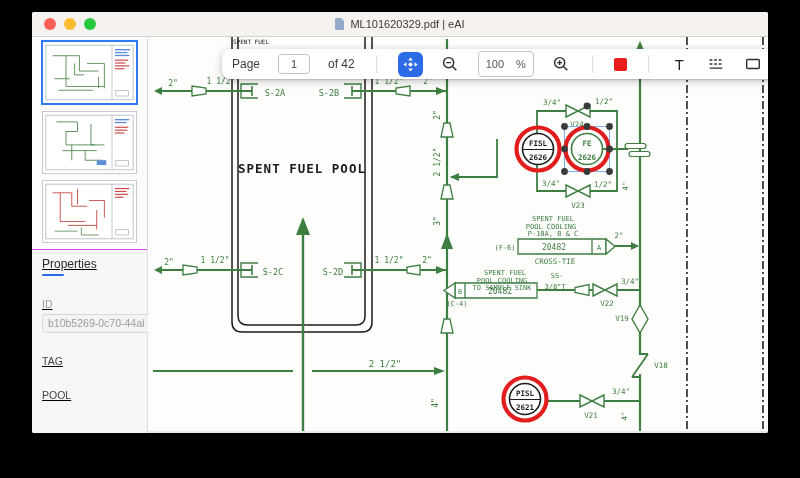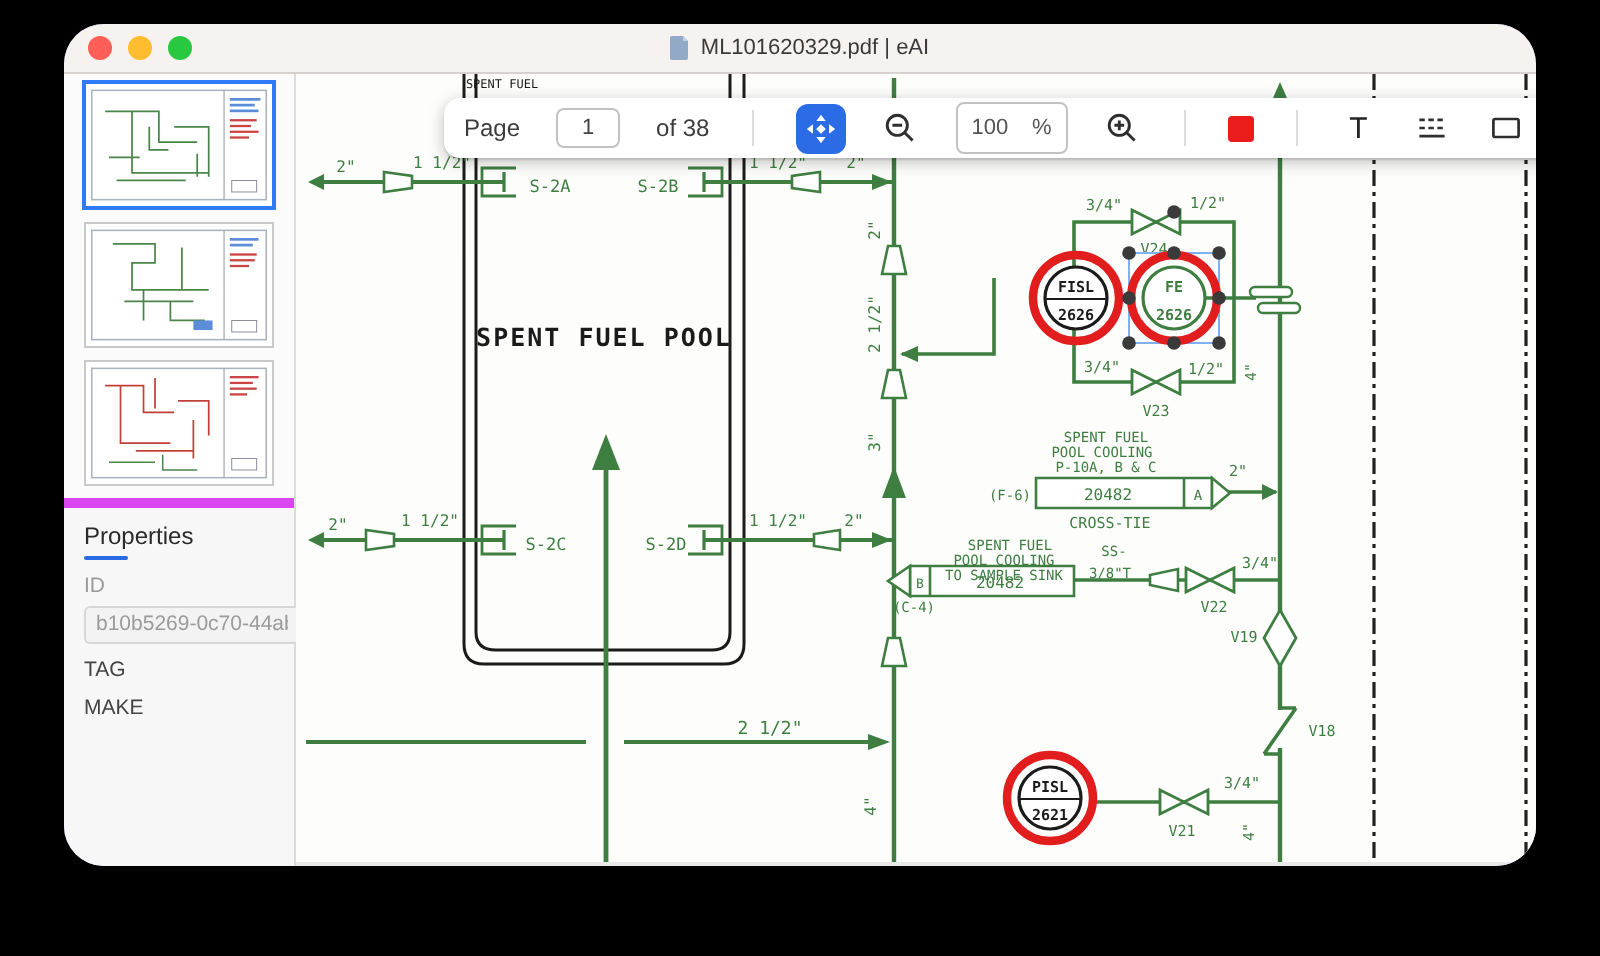--- a/index.html
+++ b/index.html
@@ -1,37 +1,37 @@
 <!DOCTYPE html>
 <html><head>
 <meta charset="utf-8">
 <style>
   html,body{margin:0;padding:0;width:800px;height:478px;background:#000;overflow:hidden;
     font-family:"Liberation Sans",sans-serif;-webkit-font-smoothing:antialiased;}
   .window{position:absolute;left:32px;top:12px;width:736px;height:421px;background:#c4b5fd;
-    border-radius:20px;overflow:hidden;box-shadow:0 10px 30px rgba(0,0,0,.6);}
+    border-radius:2px;overflow:hidden;box-shadow:0 10px 30px rgba(0,0,0,.6);text-decoration:underline;}
   
   .titlebar{position:relative;height:24px;background:#f6f2ef;border-bottom:1px solid #d6d2cf;
     display:flex;align-items:center;}
   .lights{display:flex;gap:8px;margin-left:12px;}
   .light{width:12px;height:12px;border-radius:50%;}
   .light.r{background:#ff5f57}.light.y{background:#febc2e}.light.g{background:#28c840}
   .titlewrap{position:absolute;left:0;right:0;display:flex;justify-content:center;align-items:center;gap:5px;pointer-events:none;}
   .title{font-size:11px;color:#3a3a3a;}
   .docicon{width:10px;height:12px;display:inline-block;}
   
   .content{display:flex;height:397px;}
   .sidebar{width:116px;background:#f7f7f7;border-right:1px solid #dcdcdc;box-sizing:border-box;flex:none;}
   .thumbs{padding-top:3px;display:flex;flex-direction:column;align-items:center;gap:6px;background:#fbfbfb;padding-bottom:6px;}
   .thumb{width:93px;height:61px;background:#fff;border:1px solid #c9c9c9;box-sizing:content-box;}
   .thumb.selected{border:2px solid #2f7af7;}
-  .props{border-top:5px solid #d946ef;padding:7px 8px 0 10px;}
+  .props{border-top:1px solid #d946ef;padding:7px 8px 0 10px;}
   .props-title{font-size:12px;color:#2b2b2b;}
   .props-underline{width:22px;height:2px;background:#2b6ce6;margin-top:3px;border-radius:1px;}
-  .field{margin-top:7px;}
+  .field{margin-top:22px;}
   .field label{display:block;font-size:10.5px;color:#444;margin-bottom:3px;}
   .field.dim label{color:#9a9a9a;}
   .field input{width:96px;height:17px;border:1px solid #c9c9c9;border-radius:3px;background:#fff;
     font-size:10.5px;color:#333;padding:0 5px;font-family:"Liberation Sans",sans-serif;}
   .field.dim input{background:#f3f3f3;color:#9b9b9b;border-color:#d7d7d7;}
   
   .main{flex:1;position:relative;background:#e9e9e9;}
   .page{position:absolute;left:0;top:0;width:620px;height:394px;background:#fdfdfb;}
   
   .toolbar{position:absolute;left:74px;top:12px;height:30px;background:#fff;border-radius:8px;
@@ -140,21 +140,21 @@
           <div class="props-underline"></div>
         </div>
         <div class="field dim">
           <label>ID</label>
           <input disabled="" value="b10b5269-0c70-44ab-9" style="">
         </div>
         <div class="field">
           <label>TAG</label>
         </div>
         <div class="field">
-          <label>MAKE</label>
+          <label>POOL</label>
         </div>
       </div>
     </div>
 
     <div class="main">
       <div class="page">
         <svg id="dwg" viewBox="0 0 620 394" width="620" height="394">
 
           <g stroke="#1b1b1b" stroke-width="1.5" fill="none">
             <path d="M84 0 V285 Q84 295 94 295 H214 Q224 295 224 285 V0"></path>
@@ -335,21 +335,21 @@
                 <line x1="362" y1="362.5" x2="392" y2="362.5" stroke="#1b1b1b" stroke-width="1"></line>
                 <text x="377" y="373" text-anchor="middle" font-size="7.5" fill="#1b1b1b" class="dl b">2621</text>
               </g>
             </g>
         </svg>
       </div>
 
       <div class="toolbar">
         <span class="tb-label">Page</span>
         <input class="tb-input" value="1" style="">
-        <span class="tb-label">of 38</span>
+        <span class="tb-label">of 42</span>
         <span class="tb-div"></span>
         <div class="tb-btn blue">
           <svg width="17" height="17" viewBox="0 0 24 24" fill="#fff">
             <path d="M12 2 L15.3 6.3 H8.7 Z M12 22 L8.7 17.7 H15.3 Z M2 12 L6.3 8.7 V15.3 Z M22 12 L17.7 15.3 V8.7 Z"></path>
             <rect x="9.6" y="9.6" width="4.8" height="4.8" transform="rotate(45 12 12)"></rect>
           </svg>
         </div>
         <div class="tb-icon">
           <svg width="18" height="18" viewBox="0 0 20 20" fill="none" stroke="#2e2e2e" stroke-width="1.6">
             <circle cx="8.5" cy="8.5" r="5.6"></circle>

